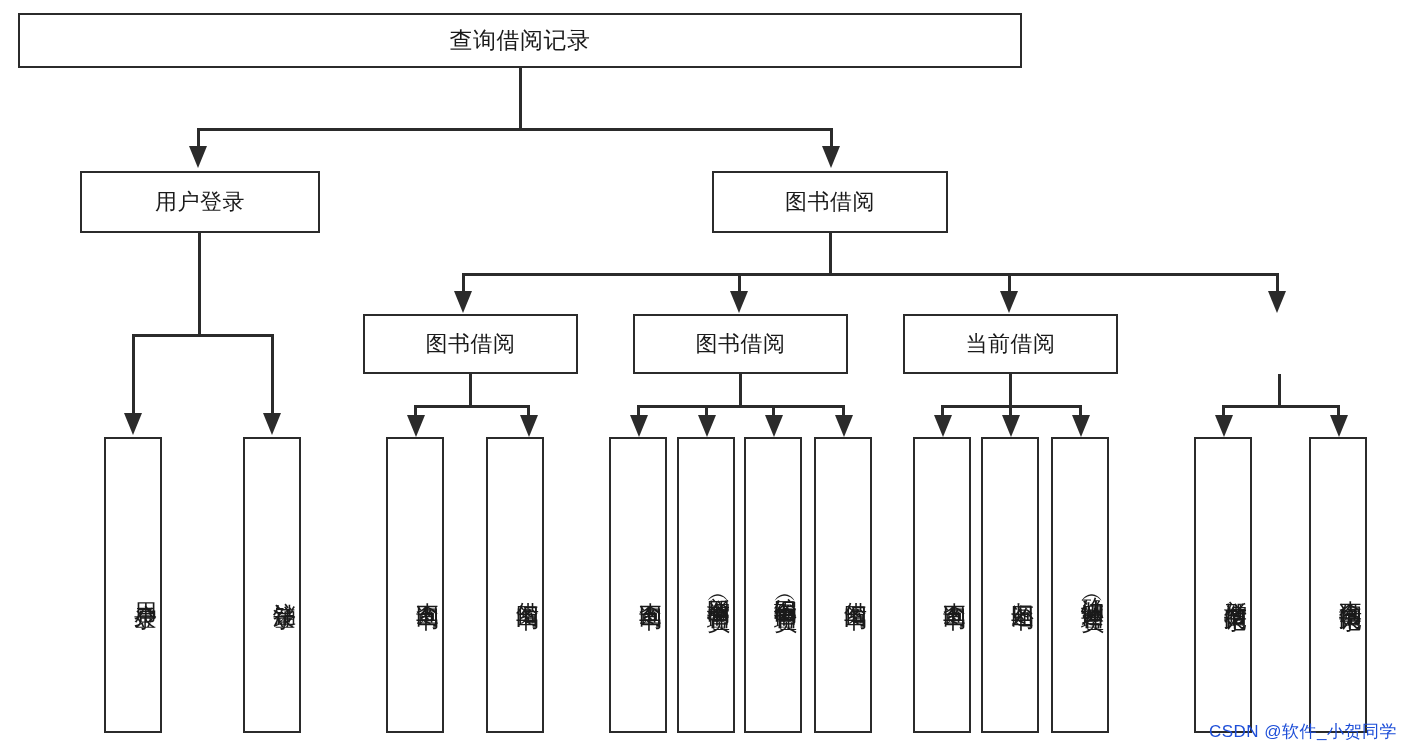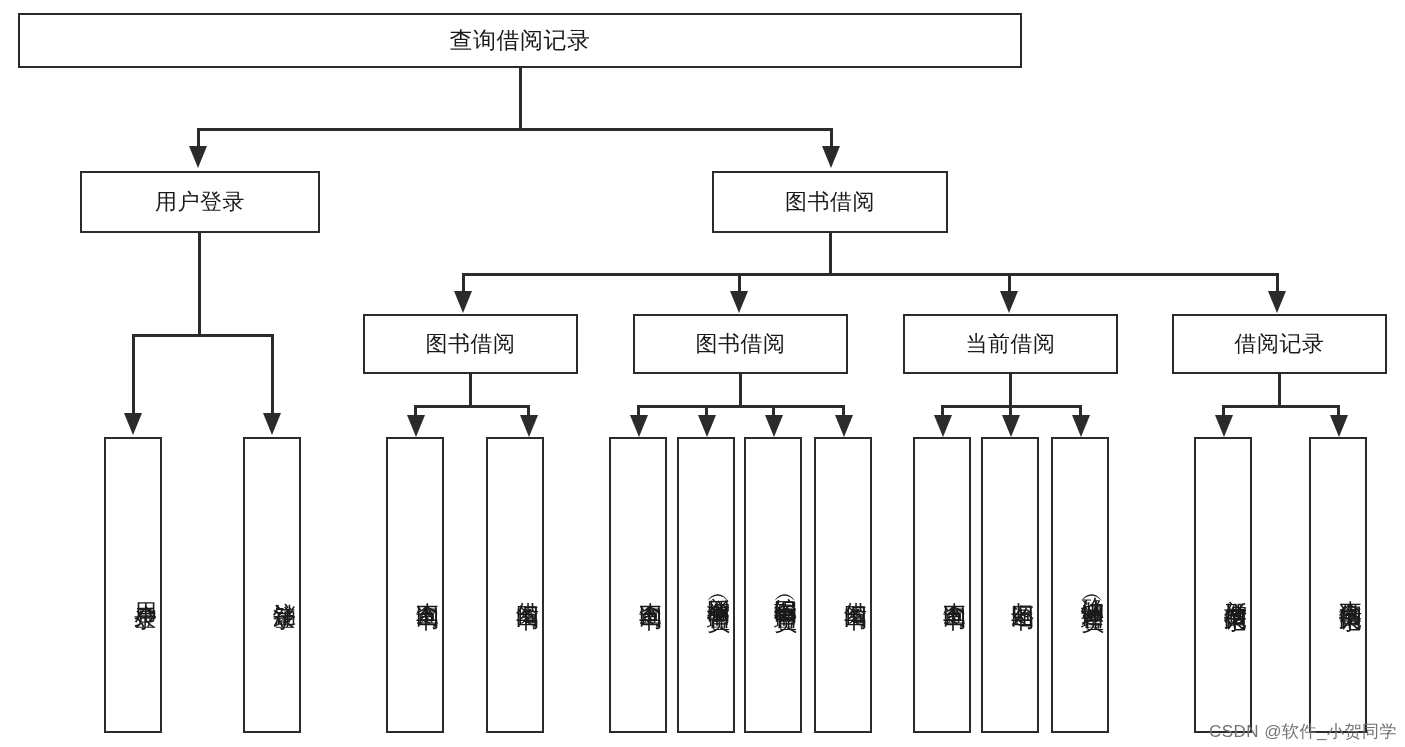--- a/index.html
+++ b/index.html
@@ -67,21 +67,21 @@
     border-left: 9px solid transparent;
     border-right: 9px solid transparent;
     border-top: 22px solid #2b2b2b;
   }
   
   #watermark {
     position: absolute;
     right: 8px;
     bottom: 4px;
     font-size: 17px;
-    color: #737373;
+    color: #1d4ed8;
     white-space: nowrap;
     letter-spacing: 0.5px;
   }
 </style>
 </head>
 <body>
 
 <div id="canvas">
 
   <div class="node node-h node-root" style="left:18px; top:13px; width:1004px; height:55px;">
@@ -125,23 +125,20 @@
 
   <div class="node node-h" style="left:363px; top:314px; width:215px; height:60px;">
     <span>图书借阅</span>
   </div>
   <div class="node node-h" style="left:633px; top:314px; width:215px; height:60px;">
     <span>图书借阅</span>
   </div>
   <div class="node node-h" style="left:903px; top:314px; width:215px; height:60px;">
     <span>当前借阅</span>
   </div>
-  <div class="node node-h" style="left:1172px; top:314px; width:215px; height:60px;">
-    <span>借阅记录</span>
-  </div>
 
   <div class="ln ln-v" style="left:469px; top:374px; width:3px; height:33px;"></div>
   <div class="ln ln-h" style="left:414px; top:405px; width:116px; height:3px;"></div>
   <div class="ln ln-v" style="left:414px; top:405px; width:3px; height:14px;"></div>
   <div class="arrow" style="left:407px; top:415px;"></div>
   <div class="ln ln-v" style="left:527px; top:405px; width:3px; height:14px;"></div>
   <div class="arrow" style="left:520px; top:415px;"></div>
 
   <div class="ln ln-v" style="left:739px; top:374px; width:3px; height:33px;"></div>
   <div class="ln ln-h" style="left:637px; top:405px; width:208px; height:3px;"></div>

